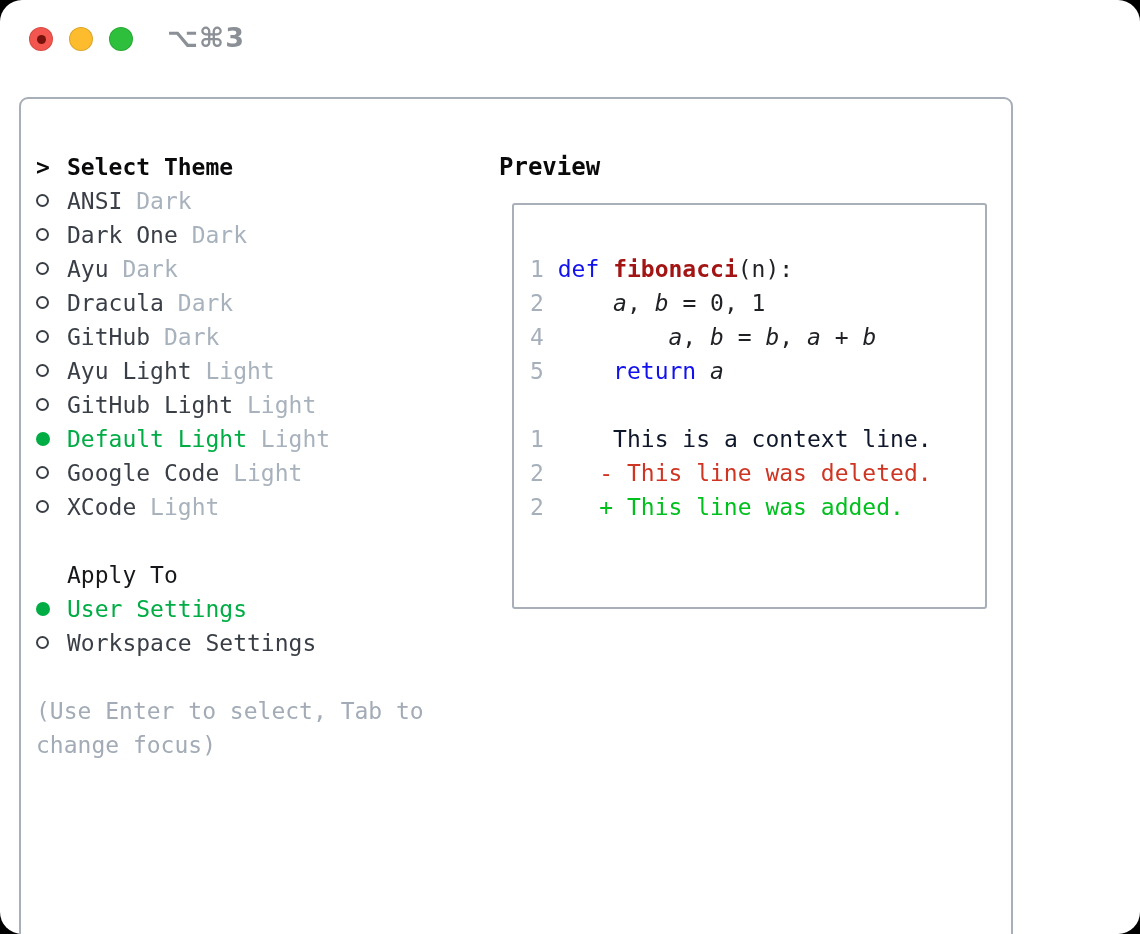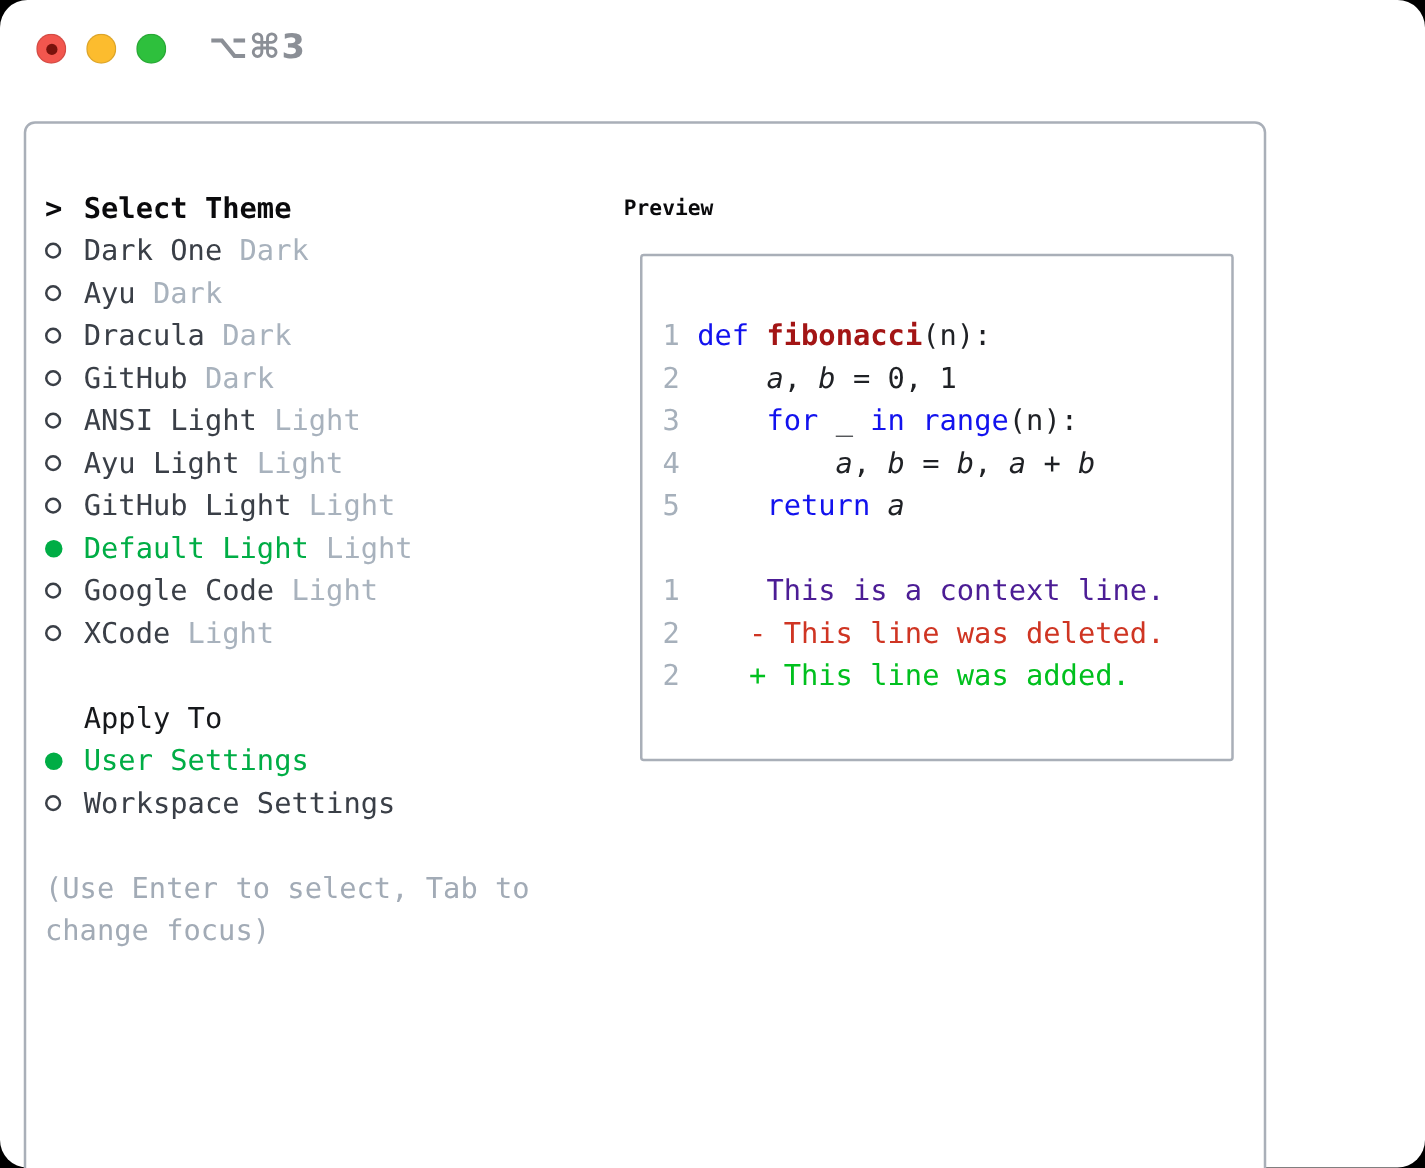--- a/index.html
+++ b/index.html
@@ -39,29 +39,29 @@
   .dotf{position:absolute;left:0;top:10px;width:14px;height:14px;background:var(--green);border-radius:50%;}
   .cursor{font-weight:bold;color:var(--black);}
   .hdr{font-weight:bold;color:var(--black);}
   .hdr2{color:#16181b;}
   .name{color:var(--dark);}
   .name.sel{color:var(--green);}
   .badge{color:#a8b2bd;}
   .helpline{color:#a2abb6;}
 
   
-  .preview-label{position:absolute;left:478px;top:51px;height:34px;line-height:34px;font-size:17px;font-weight:bold;color:var(--black);}
+  .preview-label{position:absolute;left:478px;top:51px;height:34px;line-height:34px;font-size:24px;font-weight:bold;color:var(--black);}
   .preview-box{position:absolute;left:491px;top:104px;width:475px;height:406px;border:2px solid var(--border);border-radius:3px;box-sizing:border-box;}
   .code{position:absolute;left:16px;top:47px;}
   .s-num{color:var(--muted);}
   .s-p{color:#1f2125;}
   .s-kw{color:var(--kw);}
   .s-fn{color:var(--fn);font-weight:bold;}
   .s-var{color:#1f2125;font-style:italic;}
-  .s-ctx{color:#4c1d95;}
+  .s-ctx{color:#0f172a;}
   .s-del{color:var(--diff-del);}
   .s-add{color:var(--diff-add);}
 </style>
 </head>
 <body>
 
 <div class="window">
 
   <div class="traffic">
     <div class="tl tl-close">
@@ -70,25 +70,25 @@
     <div class="tl tl-min"></div>
     <div class="tl tl-zoom"></div>
   </div>
   <div class="shortcut">⌥⌘3</div>
 
   <div class="panel">
 
     <div class="col-left">
       <div class="row"><span class="mk cursor">&gt;</span><span class="hdr">Select Theme</span></div>
       <div id="theme-options">
+          <div class="row"><span class="mk"><i class="ring"></i></span><span class="name">ANSI</span><span class="badge"> Dark</span></div>
           <div class="row"><span class="mk"><i class="ring"></i></span><span class="name">Dark One</span><span class="badge"> Dark</span></div>
           <div class="row"><span class="mk"><i class="ring"></i></span><span class="name">Ayu</span><span class="badge"> Dark</span></div>
           <div class="row"><span class="mk"><i class="ring"></i></span><span class="name">Dracula</span><span class="badge"> Dark</span></div>
           <div class="row"><span class="mk"><i class="ring"></i></span><span class="name">GitHub</span><span class="badge"> Dark</span></div>
-          <div class="row"><span class="mk"><i class="ring"></i></span><span class="name">ANSI Light</span><span class="badge"> Light</span></div>
           <div class="row"><span class="mk"><i class="ring"></i></span><span class="name">Ayu Light</span><span class="badge"> Light</span></div>
           <div class="row"><span class="mk"><i class="ring"></i></span><span class="name">GitHub Light</span><span class="badge"> Light</span></div>
           <div class="row"><span class="mk"><i class="dotf"></i></span><span class="name sel">Default Light</span><span class="badge"> Light</span></div>
           <div class="row"><span class="mk"><i class="ring"></i></span><span class="name">Google Code</span><span class="badge"> Light</span></div>
           <div class="row"><span class="mk"><i class="ring"></i></span><span class="name">XCode</span><span class="badge"> Light</span></div>
         </div>
       <div class="spacer"></div>
       <div class="row"><span class="mk"></span><span class="hdr2">Apply To</span></div>
       <div id="apply-options">
           <div class="row"><span class="mk"><i class="dotf"></i></span><span class="name sel">User Settings</span></div>
@@ -97,21 +97,20 @@
       <div class="spacer"></div>
       <div class="row helpline">(Use Enter to select, Tab to</div>
       <div class="row helpline">change focus)</div>
     </div>
 
     <div class="preview-label">Preview</div>
     <div class="preview-box">
       <div class="code" id="preview-lines">
           <div class="row"><span class="s-num">1</span><span class="s-p"> </span><span class="s-kw">def</span><span class="s-p"> </span><span class="s-fn">fibonacci</span><span class="s-p">(n):</span></div>
           <div class="row"><span class="s-num">2</span><span class="s-p">     </span><span class="s-var">a</span><span class="s-p">, </span><span class="s-var">b</span><span class="s-p"> = </span><span class="s-p">0, 1</span></div>
-          <div class="row"><span class="s-num">3</span><span class="s-p">     </span><span class="s-kw">for</span><span class="s-p"> _ </span><span class="s-kw">in</span><span class="s-p"> </span><span class="s-kw">range</span><span class="s-p">(n):</span></div>
           <div class="row"><span class="s-num">4</span><span class="s-p">         </span><span class="s-var">a</span><span class="s-p">, </span><span class="s-var">b</span><span class="s-p"> = </span><span class="s-var">b</span><span class="s-p">, </span><span class="s-var">a</span><span class="s-p"> + </span><span class="s-var">b</span></div>
           <div class="row"><span class="s-num">5</span><span class="s-p">     </span><span class="s-kw">return</span><span class="s-p"> </span><span class="s-var">a</span></div>
           <div class="row"></div>
           <div class="row"><span class="s-num">1</span><span class="s-p">     </span><span class="s-ctx">This is a context line.</span></div>
           <div class="row"><span class="s-num">2</span><span class="s-p">    </span><span class="s-del">- This line was deleted.</span></div>
           <div class="row"><span class="s-num">2</span><span class="s-p">    </span><span class="s-add">+ This line was added.</span></div>
         </div>
     </div>
 
   </div>

